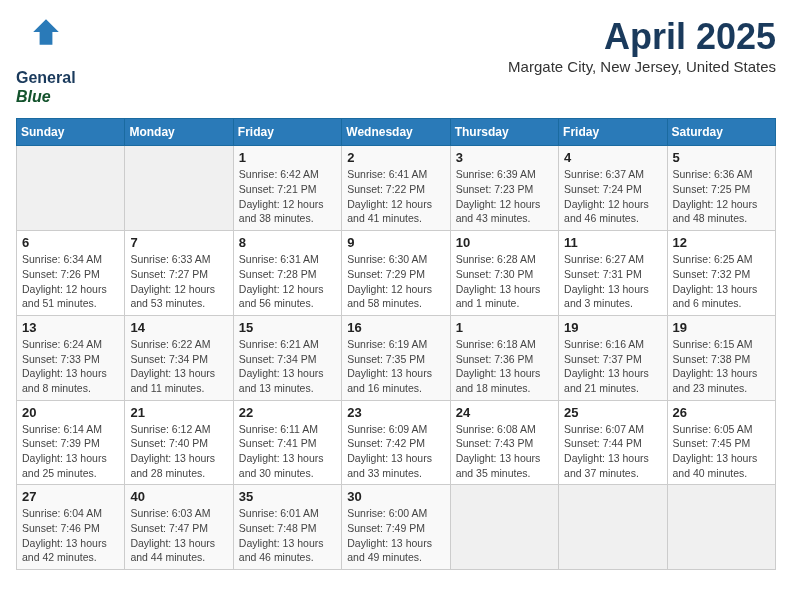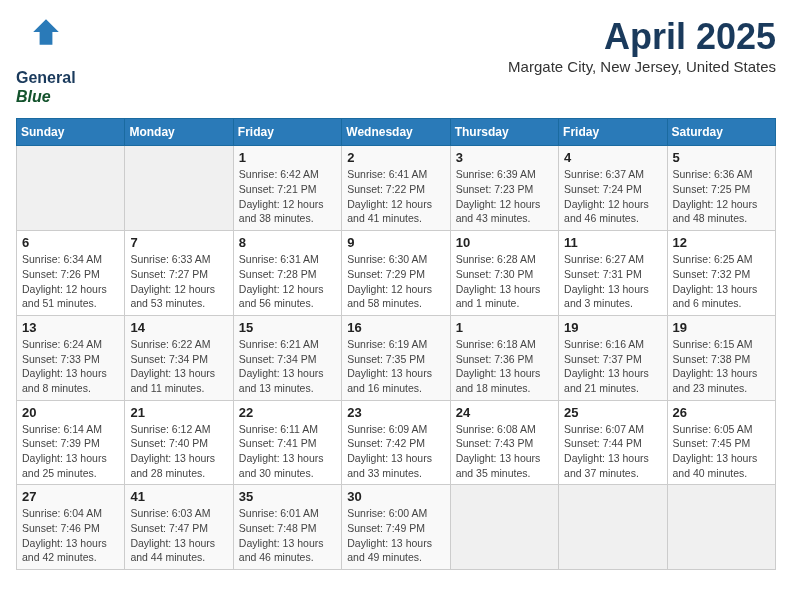--- a/index.html
+++ b/index.html
@@ -227,21 +227,21 @@
           <div class="day-num">26</div>
           <div class="day-info">Sunrise: 6:05 AM<br>Sunset: 7:45 PM<br>Daylight: 13 hours and 40 minutes.</div>
         </td>
       </tr>
       <tr>
         <td>
           <div class="day-num">27</div>
           <div class="day-info">Sunrise: 6:04 AM<br>Sunset: 7:46 PM<br>Daylight: 13 hours and 42 minutes.</div>
         </td>
         <td>
-          <div class="day-num">41</div>
+          <div class="day-num">40</div>
           <div class="day-info">Sunrise: 6:03 AM<br>Sunset: 7:47 PM<br>Daylight: 13 hours and 44 minutes.</div>
         </td>
         <td>
           <div class="day-num">35</div>
           <div class="day-info">Sunrise: 6:01 AM<br>Sunset: 7:48 PM<br>Daylight: 13 hours and 46 minutes.</div>
         </td>
         <td>
           <div class="day-num">30</div>
           <div class="day-info">Sunrise: 6:00 AM<br>Sunset: 7:49 PM<br>Daylight: 13 hours and 49 minutes.</div>
         </td>

